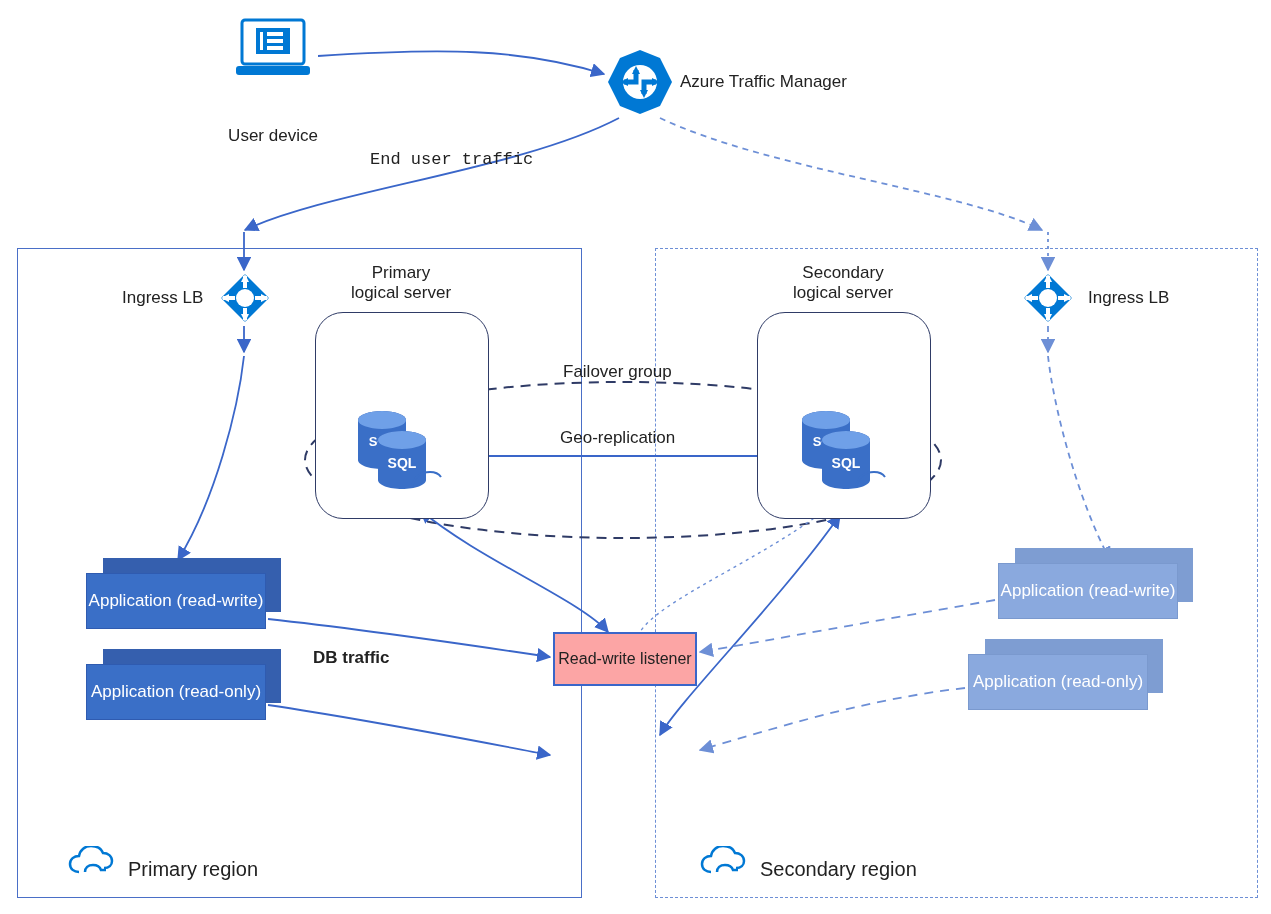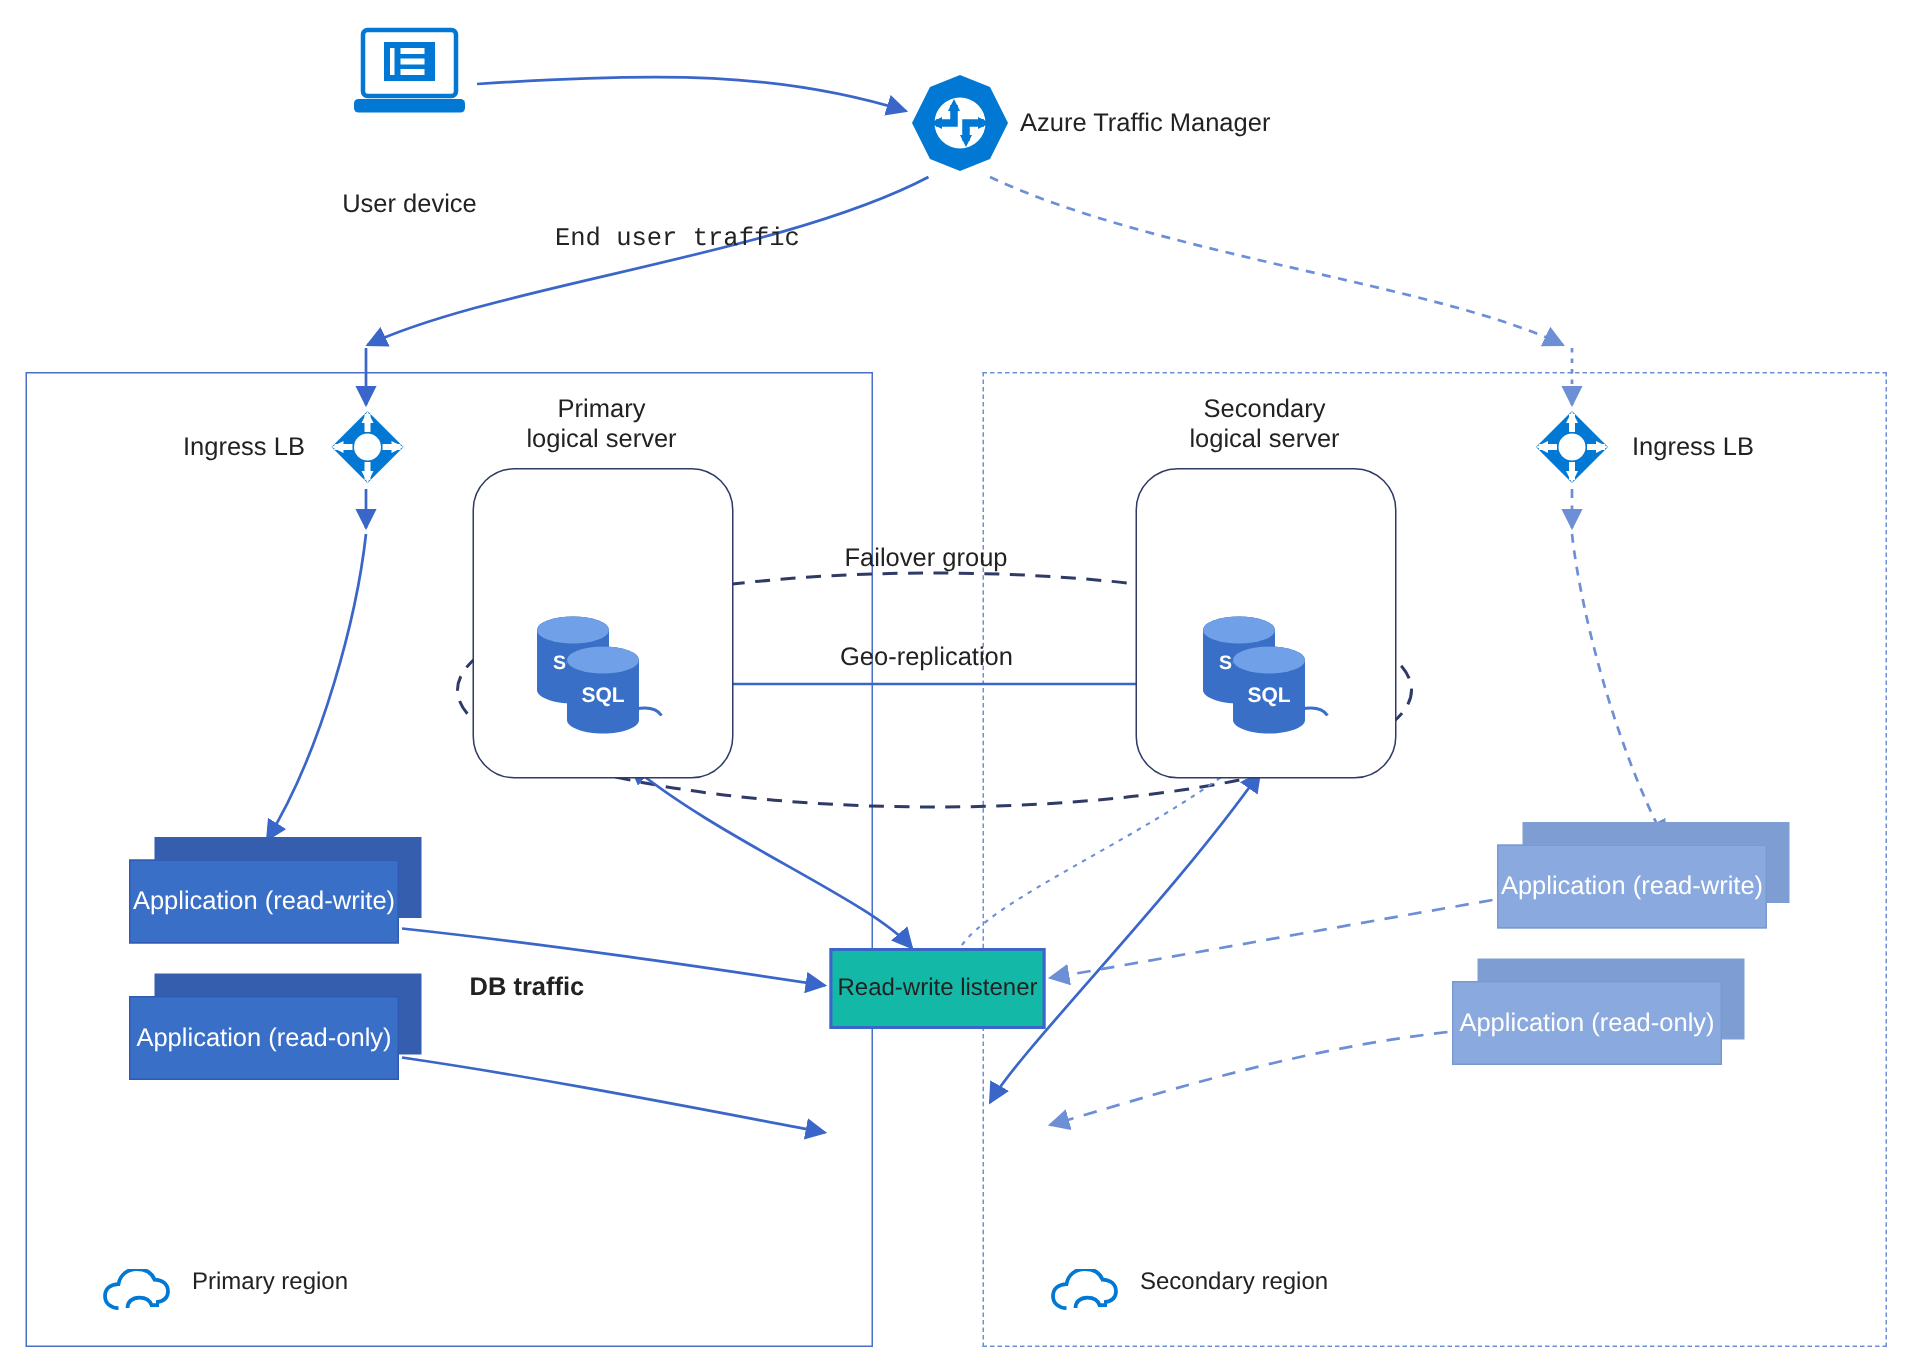--- a/index.html
+++ b/index.html
@@ -2,26 +2,26 @@
 <html><head>
 <meta charset="utf-8">
 <style>
   html,body{margin:0;padding:0;width:1271px;height:914px;font-family:"Segoe UI",Arial,sans-serif;font-size:17px;color:#222;background:#fff;}
   .canvas{position:relative;width:1271px;height:914px;}
   .lbl{position:absolute;white-space:pre;line-height:1.2;}
   .center{text-align:center;}
   .region-primary{position:absolute;border:1.5px solid #4a6fc7;}
   .region-secondary{position:absolute;border:1.5px dashed #6d8fd6;}
   .server-box{position:absolute;border:1.5px solid #2f3b66;border-radius:28px;background:#fff;}
-  .listener{position:absolute;border:2px solid #3a66c9;background:#14b8a6;text-align:right;display:flex;align-items:center;justify-content:center;font-size:16px;line-height:1.2;}
+  .listener{position:absolute;border:2px solid #3a66c9;background:#fca5a5;text-align:right;display:flex;align-items:center;justify-content:center;font-size:16px;line-height:1.2;}
   .app{position:absolute;background:#3a6fc7;color:#fff;display:flex;align-items:center;justify-content:center;text-align:center;font-size:17px;line-height:1.2;border:1px solid #2f5bb0;}
   .app.faded{background:#8aa9de;border-color:#7a99ce;}
   .app-shadow{position:absolute;background:#355fae;}
   .app-shadow.faded{background:#7e9dd2;}
-  .region-footer{position:absolute;display:flex;align-items:flex-start;gap:14px;font-size:16px;}
+  .region-footer{position:absolute;display:flex;align-items:flex-end;gap:14px;font-size:20px;}
   svg.edges{position:absolute;left:0;top:0;width:1271px;height:914px;pointer-events:none;}
 </style>
 </head>
 <body>
 
 <div class="canvas">
 
   <div class="region-primary" style="left:17px;top:248px;width:563px;height:648px;"></div>
   <div class="region-secondary" style="left:655px;top:248px;width:601px;height:648px;"></div>
 

